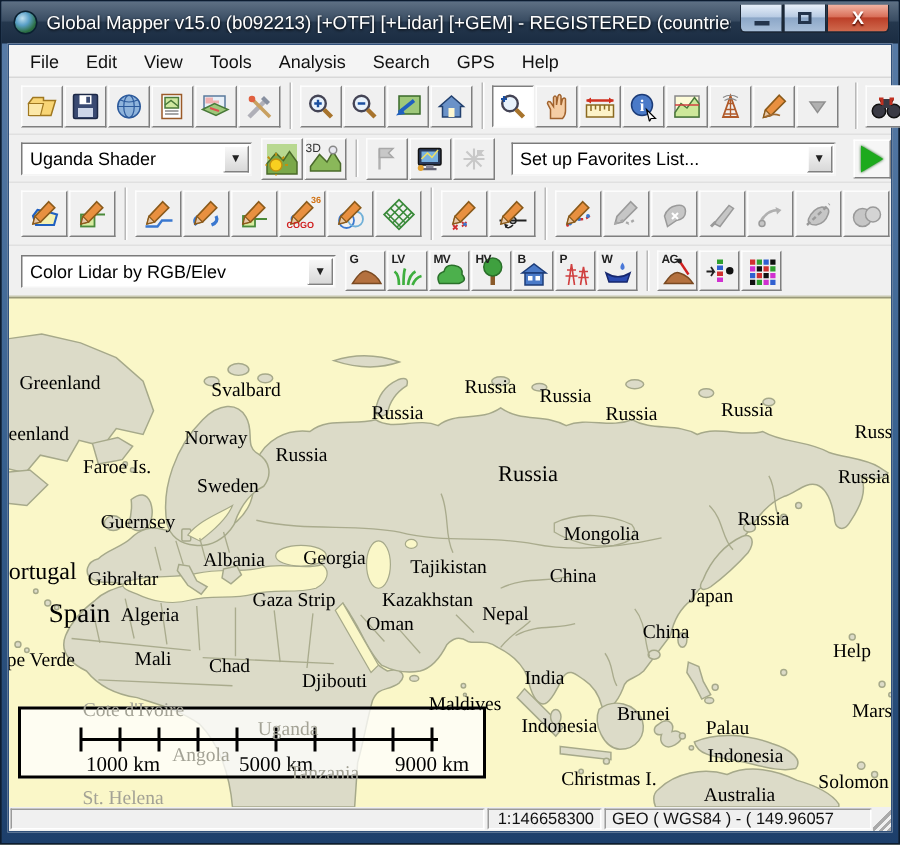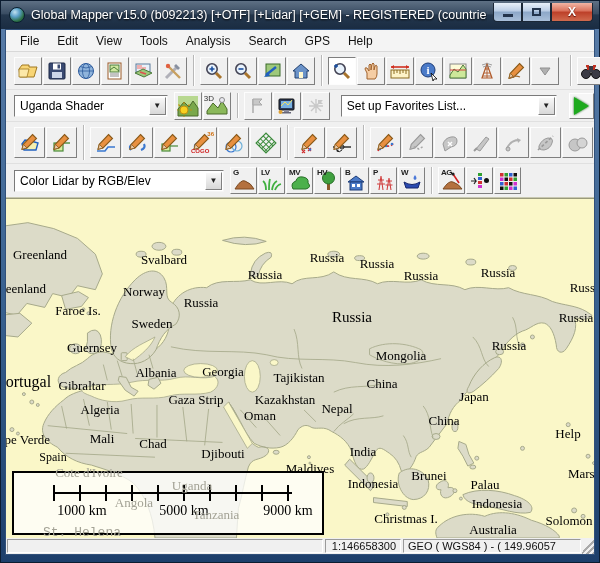--- a/index.html
+++ b/index.html
@@ -617,21 +617,21 @@
         <path class="bd" d="M290,132 C296,146 292,160 298,172"></path>
         <path class="bd" d="M330,196 C346,188 362,192 376,188 M340,228 C354,220 368,224 380,220"></path>
         <path class="bd" d="M98,168 L102,184 M112,164 L117,180 M128,162 L132,177 M144,158 L148,172"></path>
         <path class="bd" d="M56,210 L61,233 M78,203 L84,230 M102,206 L106,234 M126,208 L128,238 M152,209 L152,242 M178,211 L182,246 M204,213 L200,250"></path>
         <path class="bd" d="M42,230 L122,238 M130,243 L218,247 M60,258 L150,262"></path>
         <path class="bd" d="M420,210 C428,220 426,232 430,242 M400,240 C406,248 404,256 408,262"></path>
         <path class="bd" d="M236,214 L252,232 M262,224 L276,240 M300,214 L312,226"></path>
         <path class="bd" d="M330,236 C336,228 344,224 350,218"></path>
         <path class="bd" d="M470,140 C480,150 478,162 486,170 M510,120 C516,130 512,142 518,150"></path>
       </svg>
-      <div class="scalebox" id="scalebox" style="left: 6px; top: 272px; width: 312px; height: 64px;">
+      <div class="scalebox" id="scalebox" style="left: 6px; top: 272px; width: 312px; height: 48px;">
           <div class="sb-line" style="left: 40px; width: 238px; top: 19px;"></div>
           <div class="sb-tick" style="left: 40px; top: 12px;"></div>
           <div class="sb-tick" style="left: 66px; top: 12px;"></div>
           <div class="sb-tick" style="left: 92px; top: 12px;"></div>
           <div class="sb-tick" style="left: 118px; top: 12px;"></div>
           <div class="sb-tick" style="left: 144px; top: 12px;"></div>
           <div class="sb-tick" style="left: 170px; top: 12px;"></div>
           <div class="sb-tick" style="left: 196px; top: 12px;"></div>
           <div class="sb-tick" style="left: 222px; top: 12px;"></div>
           <div class="sb-tick" style="left: 248px; top: 12px;"></div>
@@ -664,42 +664,42 @@
           <span class="map-label" style="left: 503px; top: 147px; font-size: 13px;">Russia</span>
           <span class="map-label" style="left: 346px; top: 118px; font-size: 15px;">Russia</span>
           <span class="map-label" style="left: 376px; top: 185px; font-size: 13px;">China</span>
           <span class="map-label" style="left: 331px; top: 210px; font-size: 13px;">Nepal</span>
           <span class="map-label" style="left: 468px; top: 198px; font-size: 13px;">Japan</span>
           <span class="map-label" style="left: 438px; top: 222px; font-size: 13px;">China</span>
           <span class="map-label" style="left: 562px; top: 235px; font-size: 13px;">Help</span>
           <span class="map-label" style="left: 357px; top: 253px; font-size: 13px;">India</span>
           <span class="map-label" style="left: 18px; top: 183px; font-size: 16px;">Portugal</span>
           <span class="map-label" style="left: 76px; top: 187px; font-size: 13px;">Gibraltar</span>
-          <span class="map-label" style="left: 47px; top: 210px; font-size: 12px; margin-top: 48px;">Spain</span>
+          <span class="map-label" style="left: 47px; top: 210px; font-size: 18px;">Spain</span>
           <span class="map-label" style="left: 94px; top: 211px; font-size: 13px;">Algeria</span>
           <span class="map-label" style="left: 190px; top: 201px; font-size: 13px;">Gaza Strip</span>
           <span class="map-label" style="left: 254px; top: 217px; font-size: 13px;">Oman</span>
           <span class="map-label" style="left: 14px; top: 241px; font-size: 13px;">Cape Verde</span>
           <span class="map-label" style="left: 96px; top: 240px; font-size: 13px;">Mali</span>
           <span class="map-label" style="left: 147px; top: 245px; font-size: 13px;">Chad</span>
           <span class="map-label" style="left: 217px; top: 255px; font-size: 13px;">Djibouti</span>
           <span class="map-label" style="left: 304px; top: 270px; font-size: 13px;">Maldives</span>
           <span class="map-label" style="left: 367px; top: 285px; font-size: 13px;">Indonesia</span>
           <span class="map-label" style="left: 423px; top: 277px; font-size: 13px;">Brunei</span>
           <span class="map-label" style="left: 479px; top: 286px; font-size: 13px;">Palau</span>
           <span class="map-label" style="left: 593px; top: 275px; font-size: 13px;">Marshall Is.</span>
           <span class="map-label" style="left: 491px; top: 305px; font-size: 13px;">Indonesia</span>
           <span class="map-label" style="left: 400px; top: 320px; font-size: 13px;">Christmas I.</span>
           <span class="map-label" style="left: 571px; top: 322px; font-size: 13px;">Solomon Is.</span>
           <span class="map-label" style="left: 487px; top: 331px; font-size: 13px;">Australia</span>
           <span class="map-label faded" style="left: 83px; top: 274px; font-size: 13px;">Cote d'Ivoire</span>
           <span class="map-label faded" style="left: 186px; top: 287px; font-size: 13px;">Uganda</span>
           <span class="map-label faded" style="left: 128px; top: 304px; font-size: 13px;">Angola</span>
           <span class="map-label faded" style="left: 210px; top: 316px; font-size: 13px;">Tanzania</span>
-          <span class="map-label faded" style="left: 76px; top: 333px; font-size: 13px; font-family: Liberation Mono, monospace;">St. Helena</span>
+          <span class="map-label faded" style="left: 76px; top: 333px; font-size: 13px;">St. Helena</span>
         </div>
     </div>
 
     <div class="statusbar">
       <div class="pane pane1"></div>
       <div class="pane pane2">1:146658300</div>
       <div class="pane pane3">GEO ( WGS84 ) - ( 149.96057</div>
       <div class="grip"></div>
     </div>
   </div>

